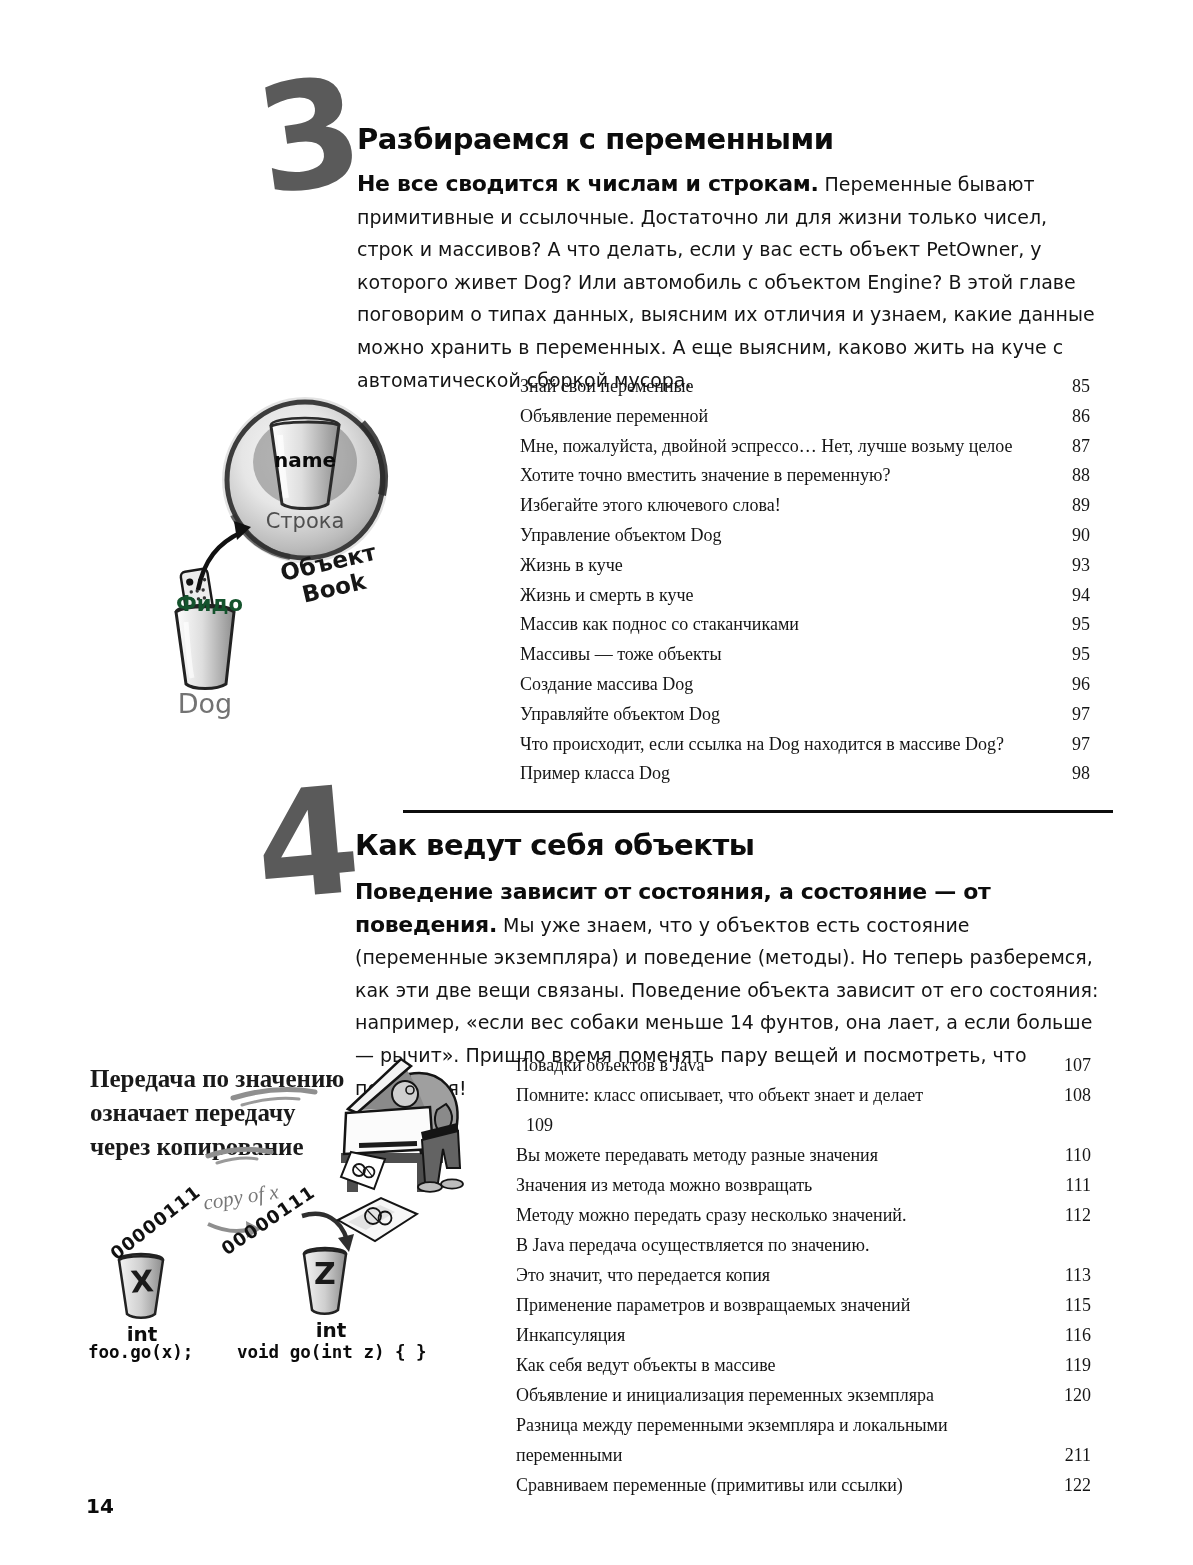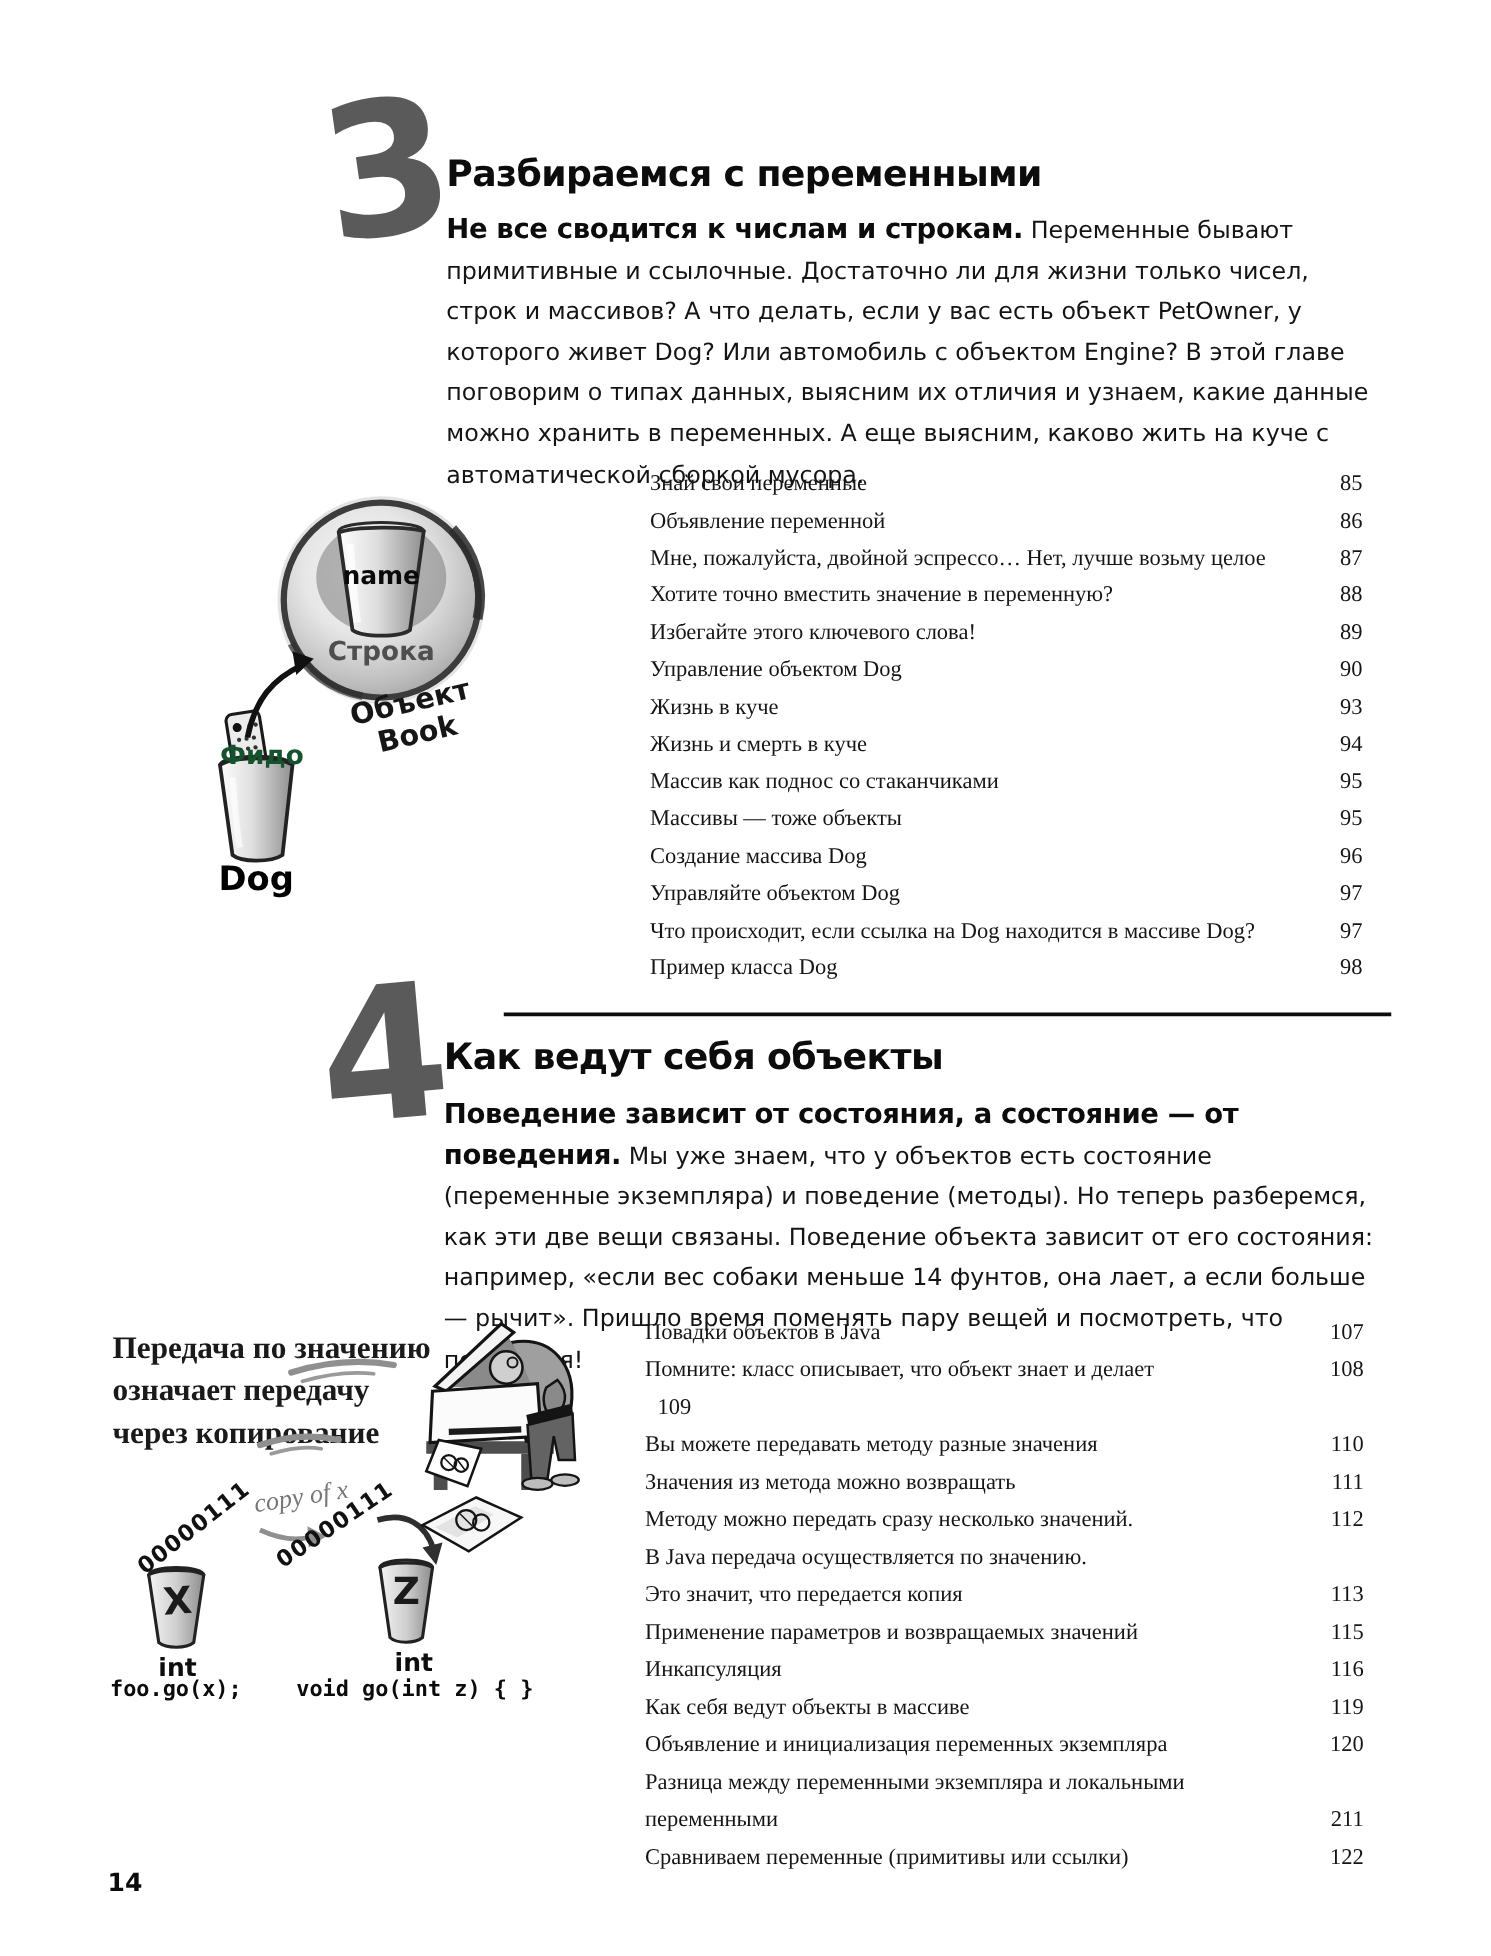--- a/index.html
+++ b/index.html
@@ -30,27 +30,27 @@
   .toc-row{display:flex;justify-content:space-between;align-items:flex-end;}
   .toc3 .toc-row{line-height:29.8px;min-height:29.8px;}
   .toc4 .toc-row{line-height:30px;min-height:30px;}
   .toc-title{white-space:pre-line;}
   .toc-page{padding-left:10px;}
 
   
   .rule{position:absolute;left:403px;top:810px;width:710px;height:3px;background:#0d0d0d;}
 
   
-  .ill-label{position:absolute;text-align:center;font-weight:bold;}
+  .ill-label{position:absolute;text-align:center;}
   .cup-name{left:272px;top:448px;width:66px;font-weight:700;font-size:20px;color:#0a0a0a;}
   .cup-type{left:258px;top:509px;width:94px;font-size:21px;color:#4f4f4f;}
   .book-caption{left:256px;top:549px;width:150px;font-size:23px;font-weight:700;
                 transform:rotate(-13deg);color:#161616;}
   .fido-label{left:176px;top:592px;width:58px;font-weight:700;font-size:21px;color:#14532d;}
-  .dog-caption{left:170px;top:688px;width:70px;font-size:27px;color:#000000;}
+  .dog-caption{left:170px;top:688px;width:70px;font-size:27px;color:#737373;}
 
   
   .annotation{position:absolute;left:90px;top:1062px;font-family:"Liberation Serif","DejaVu Serif",serif;
               font-weight:700;font-size:25px;line-height:34px;color:#1a1a1a;}
 
   .script-label{position:absolute;left:203px;top:1185px;font-family:"Liberation Serif","DejaVu Serif",serif;
                 font-style:italic;font-size:21px;color:#777;transform:rotate(-9deg);}
   .binary{position:absolute;font-weight:700;font-size:18px;letter-spacing:1px;color:#111;
           transform-origin:0 100%;}
   .binary-left{left:119px;top:1243px;transform:rotate(-38deg);}

